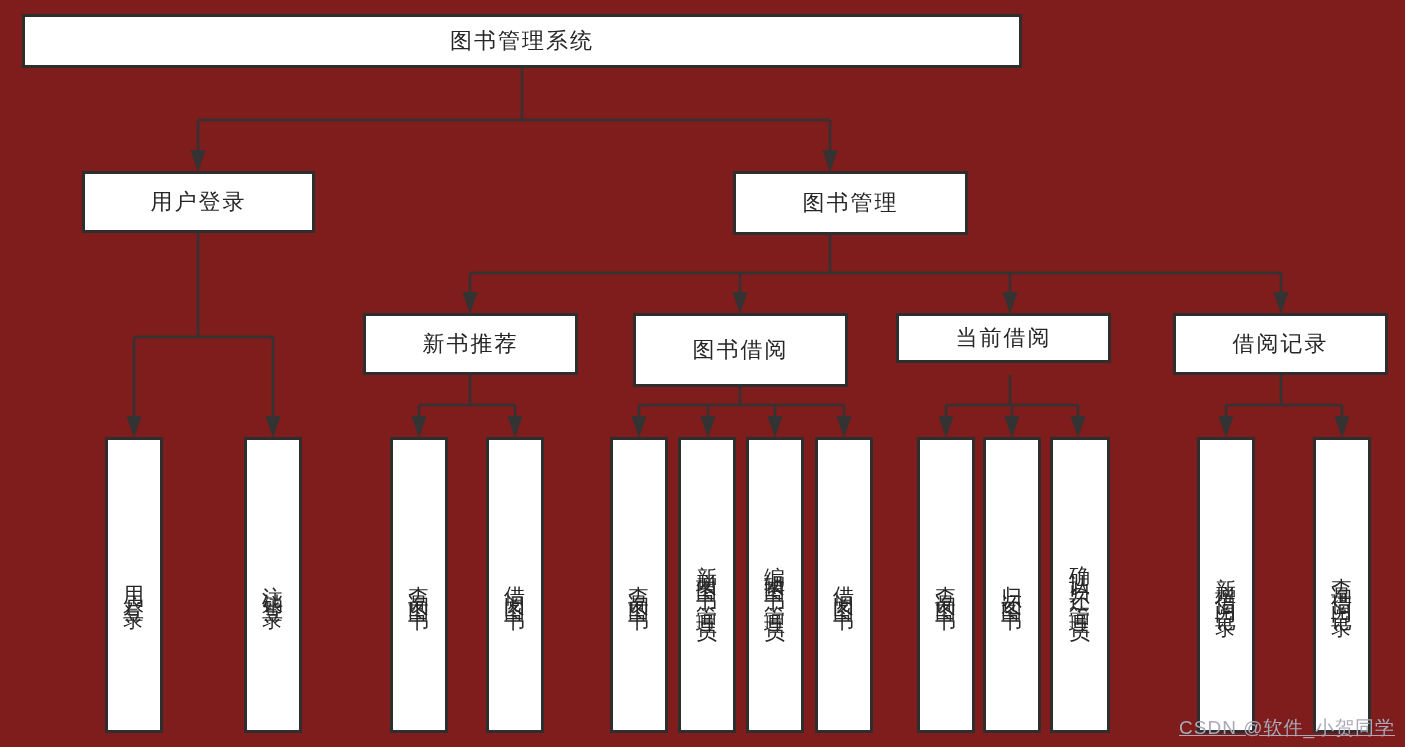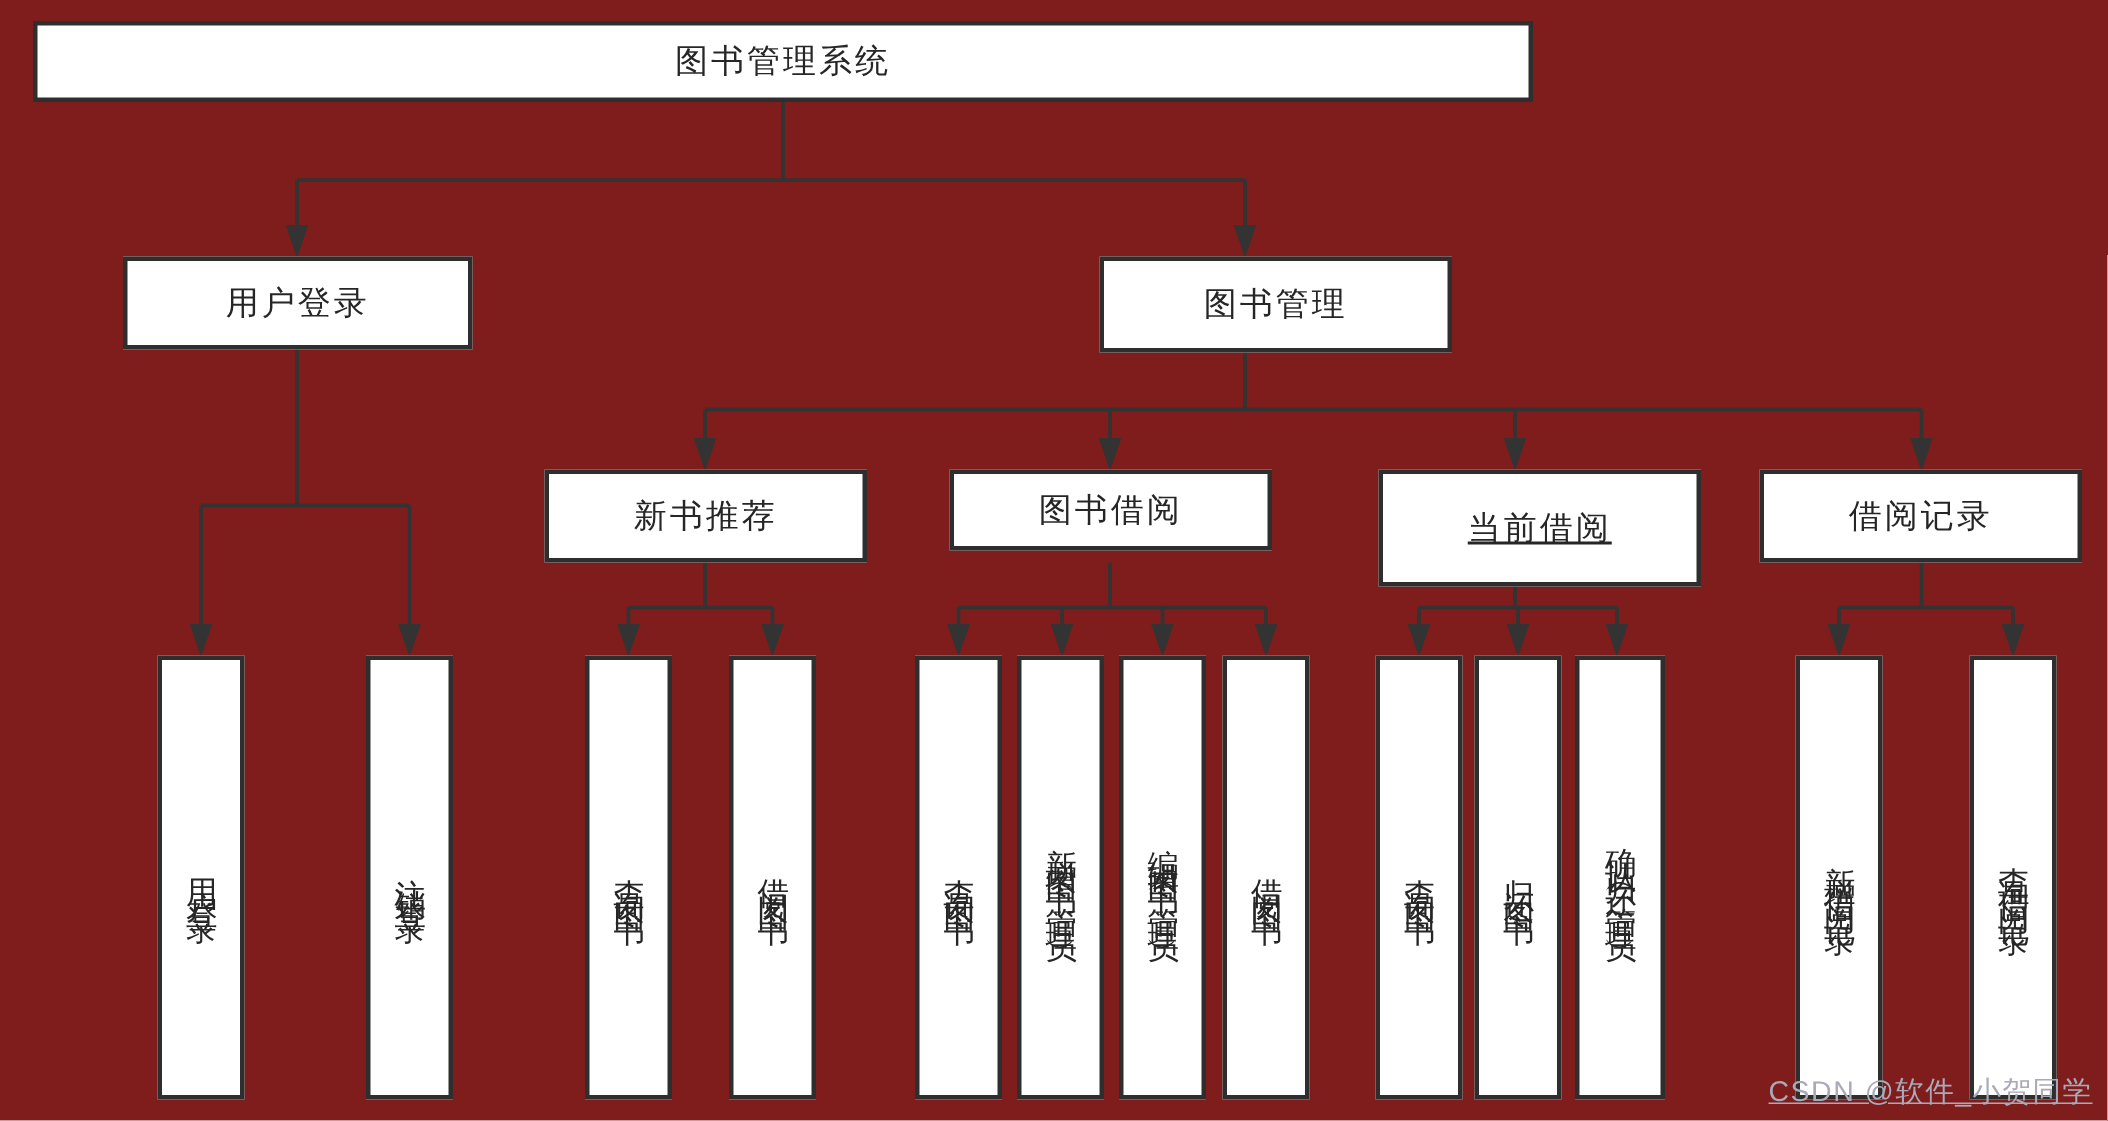--- a/index.html
+++ b/index.html
@@ -45,22 +45,22 @@
     line-height: 1;
     white-space: nowrap;
   }
   
   .root      { left: 22px;   top: 14px;  width: 1000px; height: 54px; }
   
   .l2-user   { left: 82px;   top: 171px; width: 233px;  height: 62px; }
   .l2-book   { left: 712px;  top: 171px; width: 235px;  height: 64px; margin-left: 21px; }
   
   .l3-new    { left: 363px;  top: 313px; width: 215px;  height: 62px; }
-  .l3-borrow { left: 633px;  top: 313px; width: 215px;  height: 54px; }
-  .l3-cur    { left: 919px;  top: 313px; width: 215px;  height: 78px; text-decoration: underline; }
+  .l3-borrow { left: 633px;  top: 313px; width: 215px;  height: 74px; }
+  .l3-cur    { left: 896px;  top: 313px; width: 215px;  height: 50px; }
   .l3-rec    { left: 1173px; top: 313px; width: 215px;  height: 62px; }
   
   .leaf { top: 437px; width: 58px; height: 296px; }
   .lf-ul-0 { left: 105px; }
   .lf-ul-1 { left: 244px; }
   .lf-nb-0 { left: 390px; }
   .lf-nb-1 { left: 486px; }
   .lf-bw-0 { left: 610px; }
   .lf-bw-1 { left: 678px; }
   .lf-bw-2 { left: 746px; }

